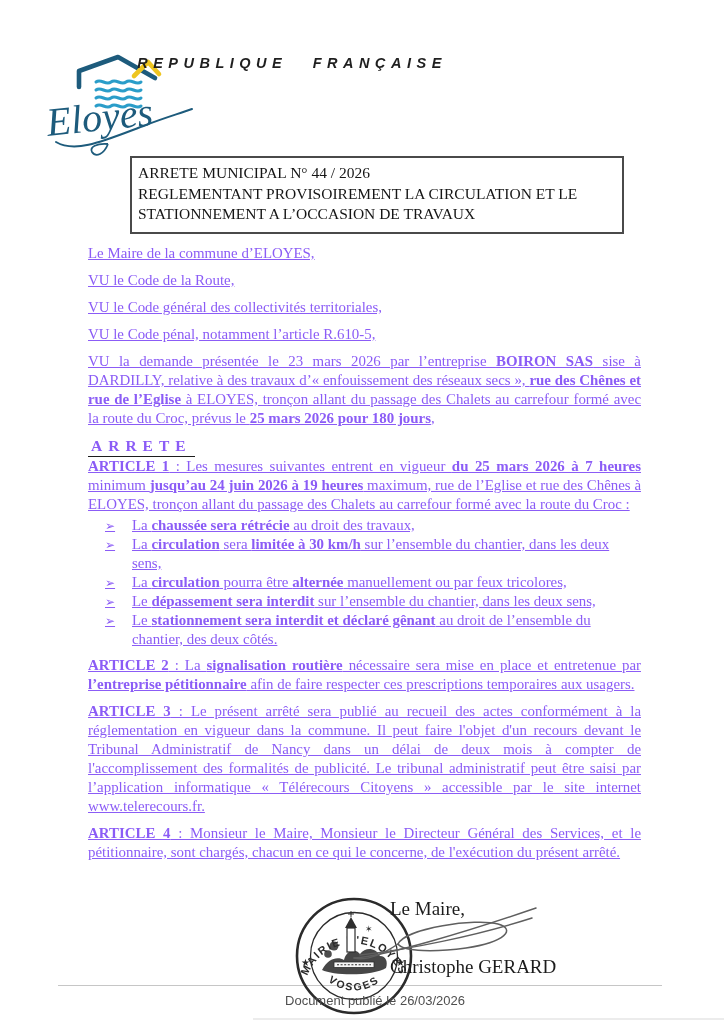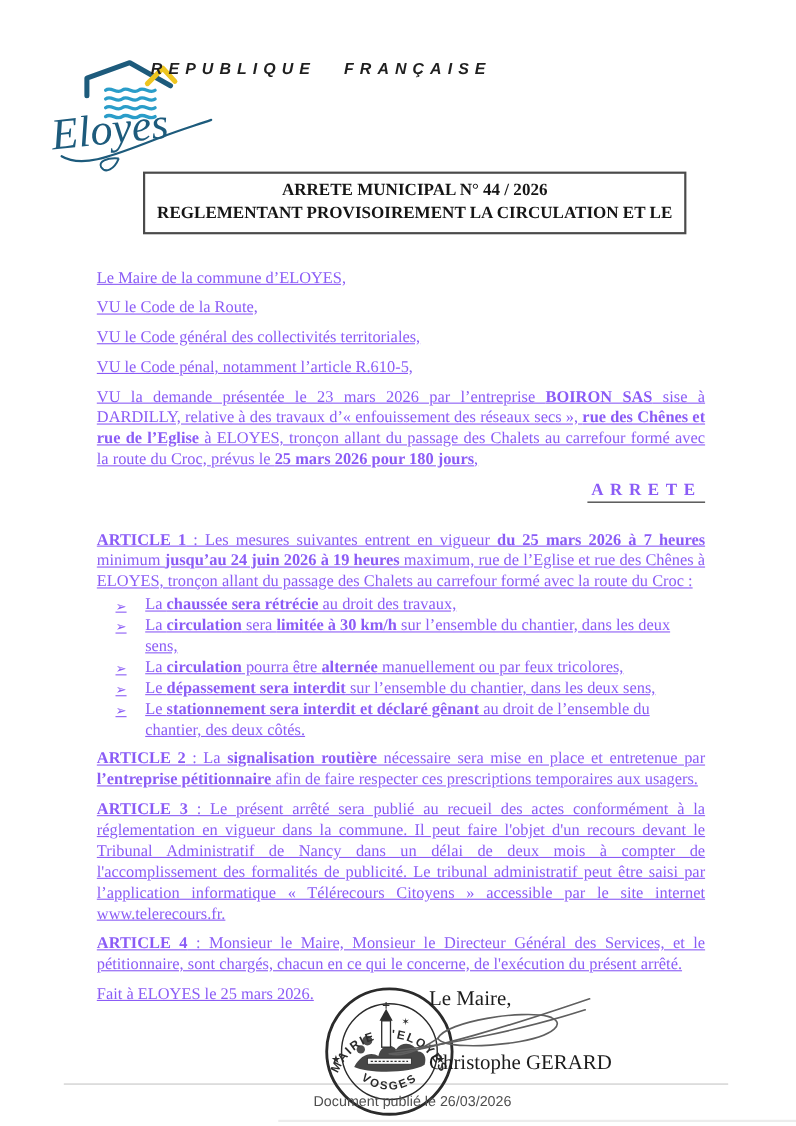--- a/index.html
+++ b/index.html
@@ -13,34 +13,34 @@
     position:absolute; top:55px; left:0; width:584px; text-align:center;
     font-family:"Liberation Sans", sans-serif; font-weight:bold; font-style:italic;
     font-size:14.5px; letter-spacing:5.5px; word-spacing:16px; color:#1f1f1f;
     white-space:nowrap;
   }
   .logo-svg { position:absolute; left:44px; top:48px; }
 
   
   .title-box {
     position:absolute; left:130px; top:156px; width:494px; box-sizing:border-box;
-    border:2px solid #4a4a4a; padding:5px 6px 7px; text-align:center;
-    font-weight:bold; font-size:15.5px; line-height:20.5px; color:#151515;
+    border:2px solid #4a4a4a; padding:5px 6px 7px; 
+    font-weight:normal; font-size:15.5px; line-height:20.5px; color:#151515;
   }
 
   
   .content {
     position:absolute; left:88px; top:244px; width:553px;
     font-size:14.9px; line-height:19px; text-align:justify; color:#8b5cf6;text-decoration:underline;
   }
   .content p { margin:0 0 7px; }
   .content p.vu { margin-bottom:8px; }
   .content p.article { margin-bottom:8px; }
   .b { font-weight:bold; }
-  .arrete-wrap { text-align:right; margin:8px 0 25px; }
+  .arrete-wrap { text-align:left; margin:8px 0 0; }
   .arrete {
     display:inline-block; font-weight:bold; font-size:15.5px; letter-spacing:6px;
     border-bottom:1.6px solid #1c1c1c; padding:0 3px 1px 3px;
   }
   .bullets { margin:0 0 7px; padding-left:17px; }
   .bullet-row { display:flex; line-height:19px; text-align:left; }
   .bullet-glyph { flex:0 0 27px; font-family:"DejaVu Sans", sans-serif; font-size:12px; transform:translateY(1px); }
   .bullet-text { flex:1; }
   .fait { margin-top:9px; }
 
@@ -83,20 +83,21 @@
     <text x="4" y="88" font-size="40" font-style="italic" font-family="'Liberation Serif', serif" fill="#1d5b7c" transform="rotate(-6 4 88)">Eloyes</text>
     <path d="M12,94 C32,106 62,92 102,77 C120,70 134,66 148,61" fill="none" stroke="#1d5b7c" stroke-width="2" stroke-linecap="round"></path>
     <path d="M64,96 C60,106 52,110 48,104 C45,99 53,95 64,96" fill="none" stroke="#1d5b7c" stroke-width="1.8"></path>
   </svg>
 
   <div class="republic">REPUBLIQUE FRANÇAISE</div>
 
   <div class="title-box">
       <div>ARRETE MUNICIPAL N° 44 / 2026</div>
       <div>REGLEMENTANT PROVISOIREMENT LA CIRCULATION ET LE</div>
+      <div>STATIONNEMENT A L’OCCASION DE TRAVAUX</div>
     </div>
 
   <div class="content">
     <p class="vu">Le Maire de la commune d’ELOYES,</p>
     <p class="vu">VU le Code de la Route,</p>
     <p class="vu">VU le Code général des collectivités territoriales,</p>
     <p class="vu">VU le Code pénal, notamment l’article R.610-5,</p>
 
     <p><span>VU la demande présentée le 23 mars 2026 par l’entreprise </span><span class="b">BOIRON SAS</span><span> sise à DARDILLY, relative à des travaux d’« enfouissement des réseaux secs », </span><span class="b">rue des Chênes et rue de l’Eglise</span><span> à ELOYES, tronçon allant du passage des Chalets au carrefour formé avec la route du Croc, prévus le </span><span class="b">25 mars 2026 pour 180 jours</span><span>,</span></p>
 
@@ -127,21 +128,20 @@
         <div class="bullet-row">
           <span class="bullet-glyph">➢</span>
           <span class="bullet-text"><span>Le </span><span class="b">stationnement sera interdit et déclaré gênant</span><span> au droit de l’ensemble du chantier, des deux côtés.</span></span>
         </div>
       </div>
 
     <p class="article"><span class="b">ARTICLE 2</span><span> : La </span><span class="b">signalisation routière</span><span> nécessaire sera mise en place et entretenue par </span><span class="b">l’entreprise pétitionnaire</span><span> afin de faire respecter ces prescriptions temporaires aux usagers.</span></p>
     <p class="article"><span class="b">ARTICLE 3</span><span> : Le présent arrêté sera publié au recueil des actes conformément à la réglementation en vigueur dans la commune. Il peut faire l'objet d'un recours devant le Tribunal Administratif de Nancy dans un délai de deux mois à compter de l'accomplissement des formalités de publicité. Le tribunal administratif peut être saisi par l’application informatique « Télérecours Citoyens » accessible par le site internet www.telerecours.fr.</span></p>
     <p class="article"><span class="b">ARTICLE 4</span><span> : Monsieur le Maire, Monsieur le Directeur Général des Services, et le pétitionnaire, sont chargés, chacun en ce qui le concerne, de l'exécution du présent arrêté.</span></p>
 
-    <p class="fait">Fait à ELOYES le 25 mars 2026.</p>
   </div>
 
   <div class="footer-line"></div>
 
   <svg class="stamp-svg" width="120" height="120" viewBox="0 0 120 120">
     <circle cx="60" cy="60" r="57" fill="none" stroke="#2b2b2b" stroke-width="2.6"></circle>
     <circle cx="60" cy="60" r="43.5" fill="none" stroke="#2b2b2b" stroke-width="1.3"></circle>
     <defs>
       <path id="arcTop" d="M 14,78 A 50,50 0 0 1 106,78" fill="none"></path>
       <path id="arcBot" d="M 24,72 A 40,40 0 0 0 96,72" fill="none"></path>

